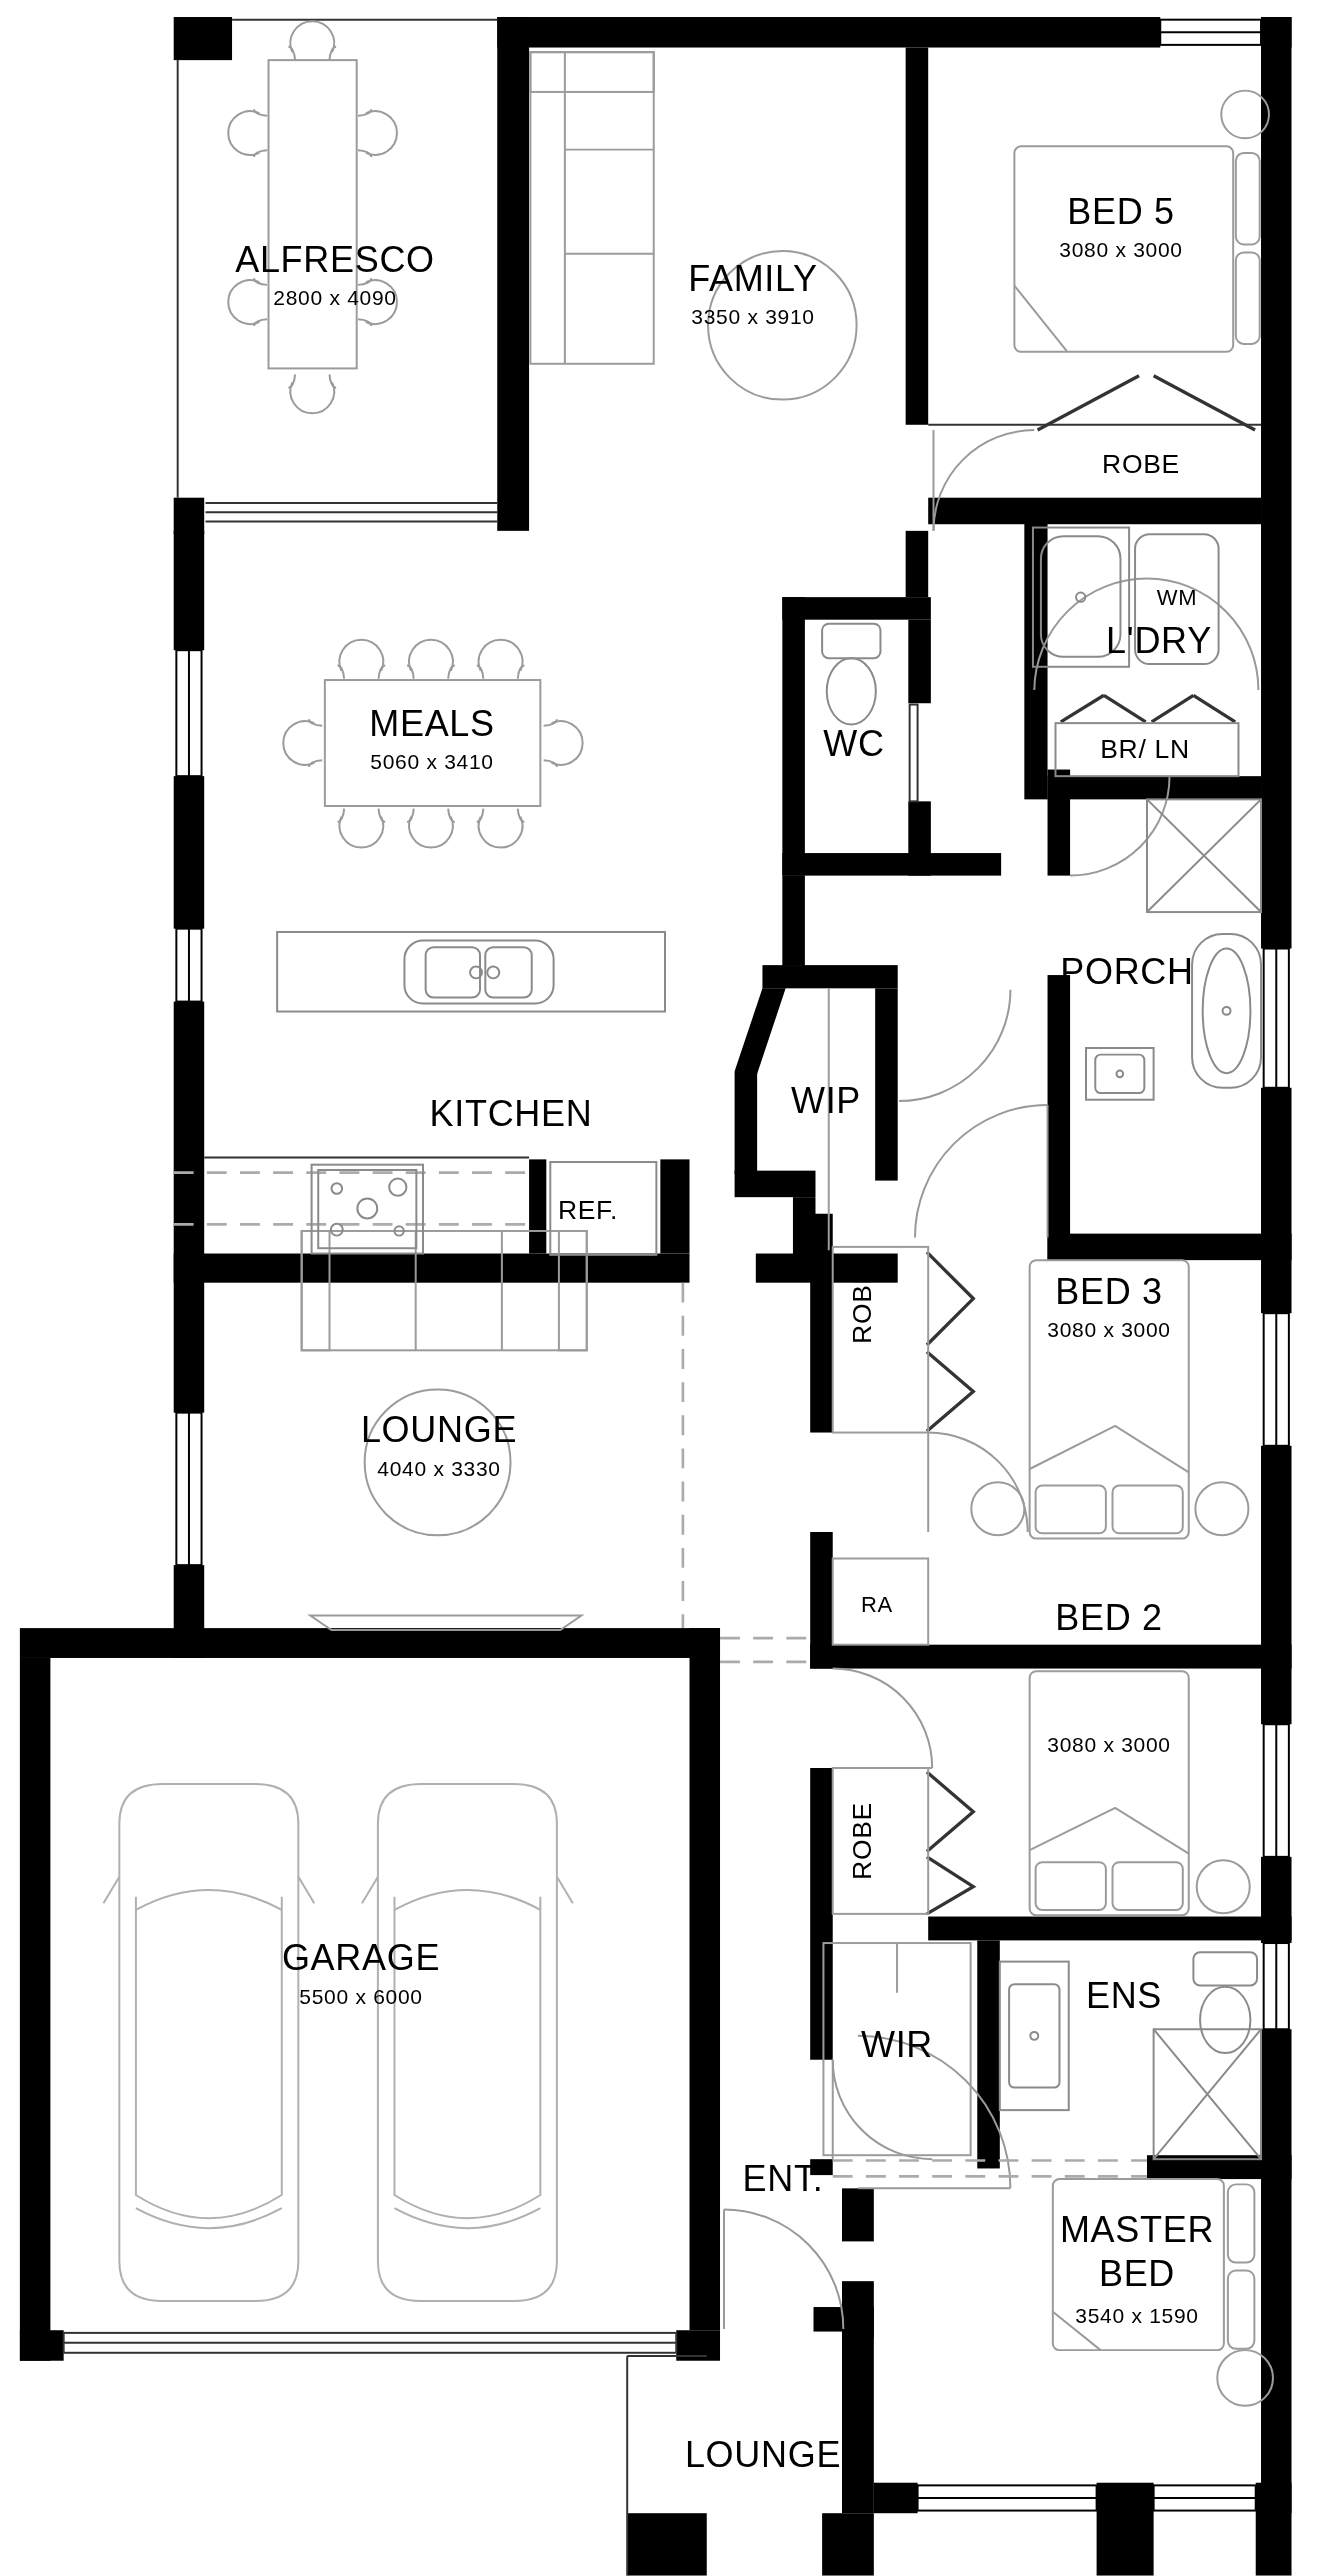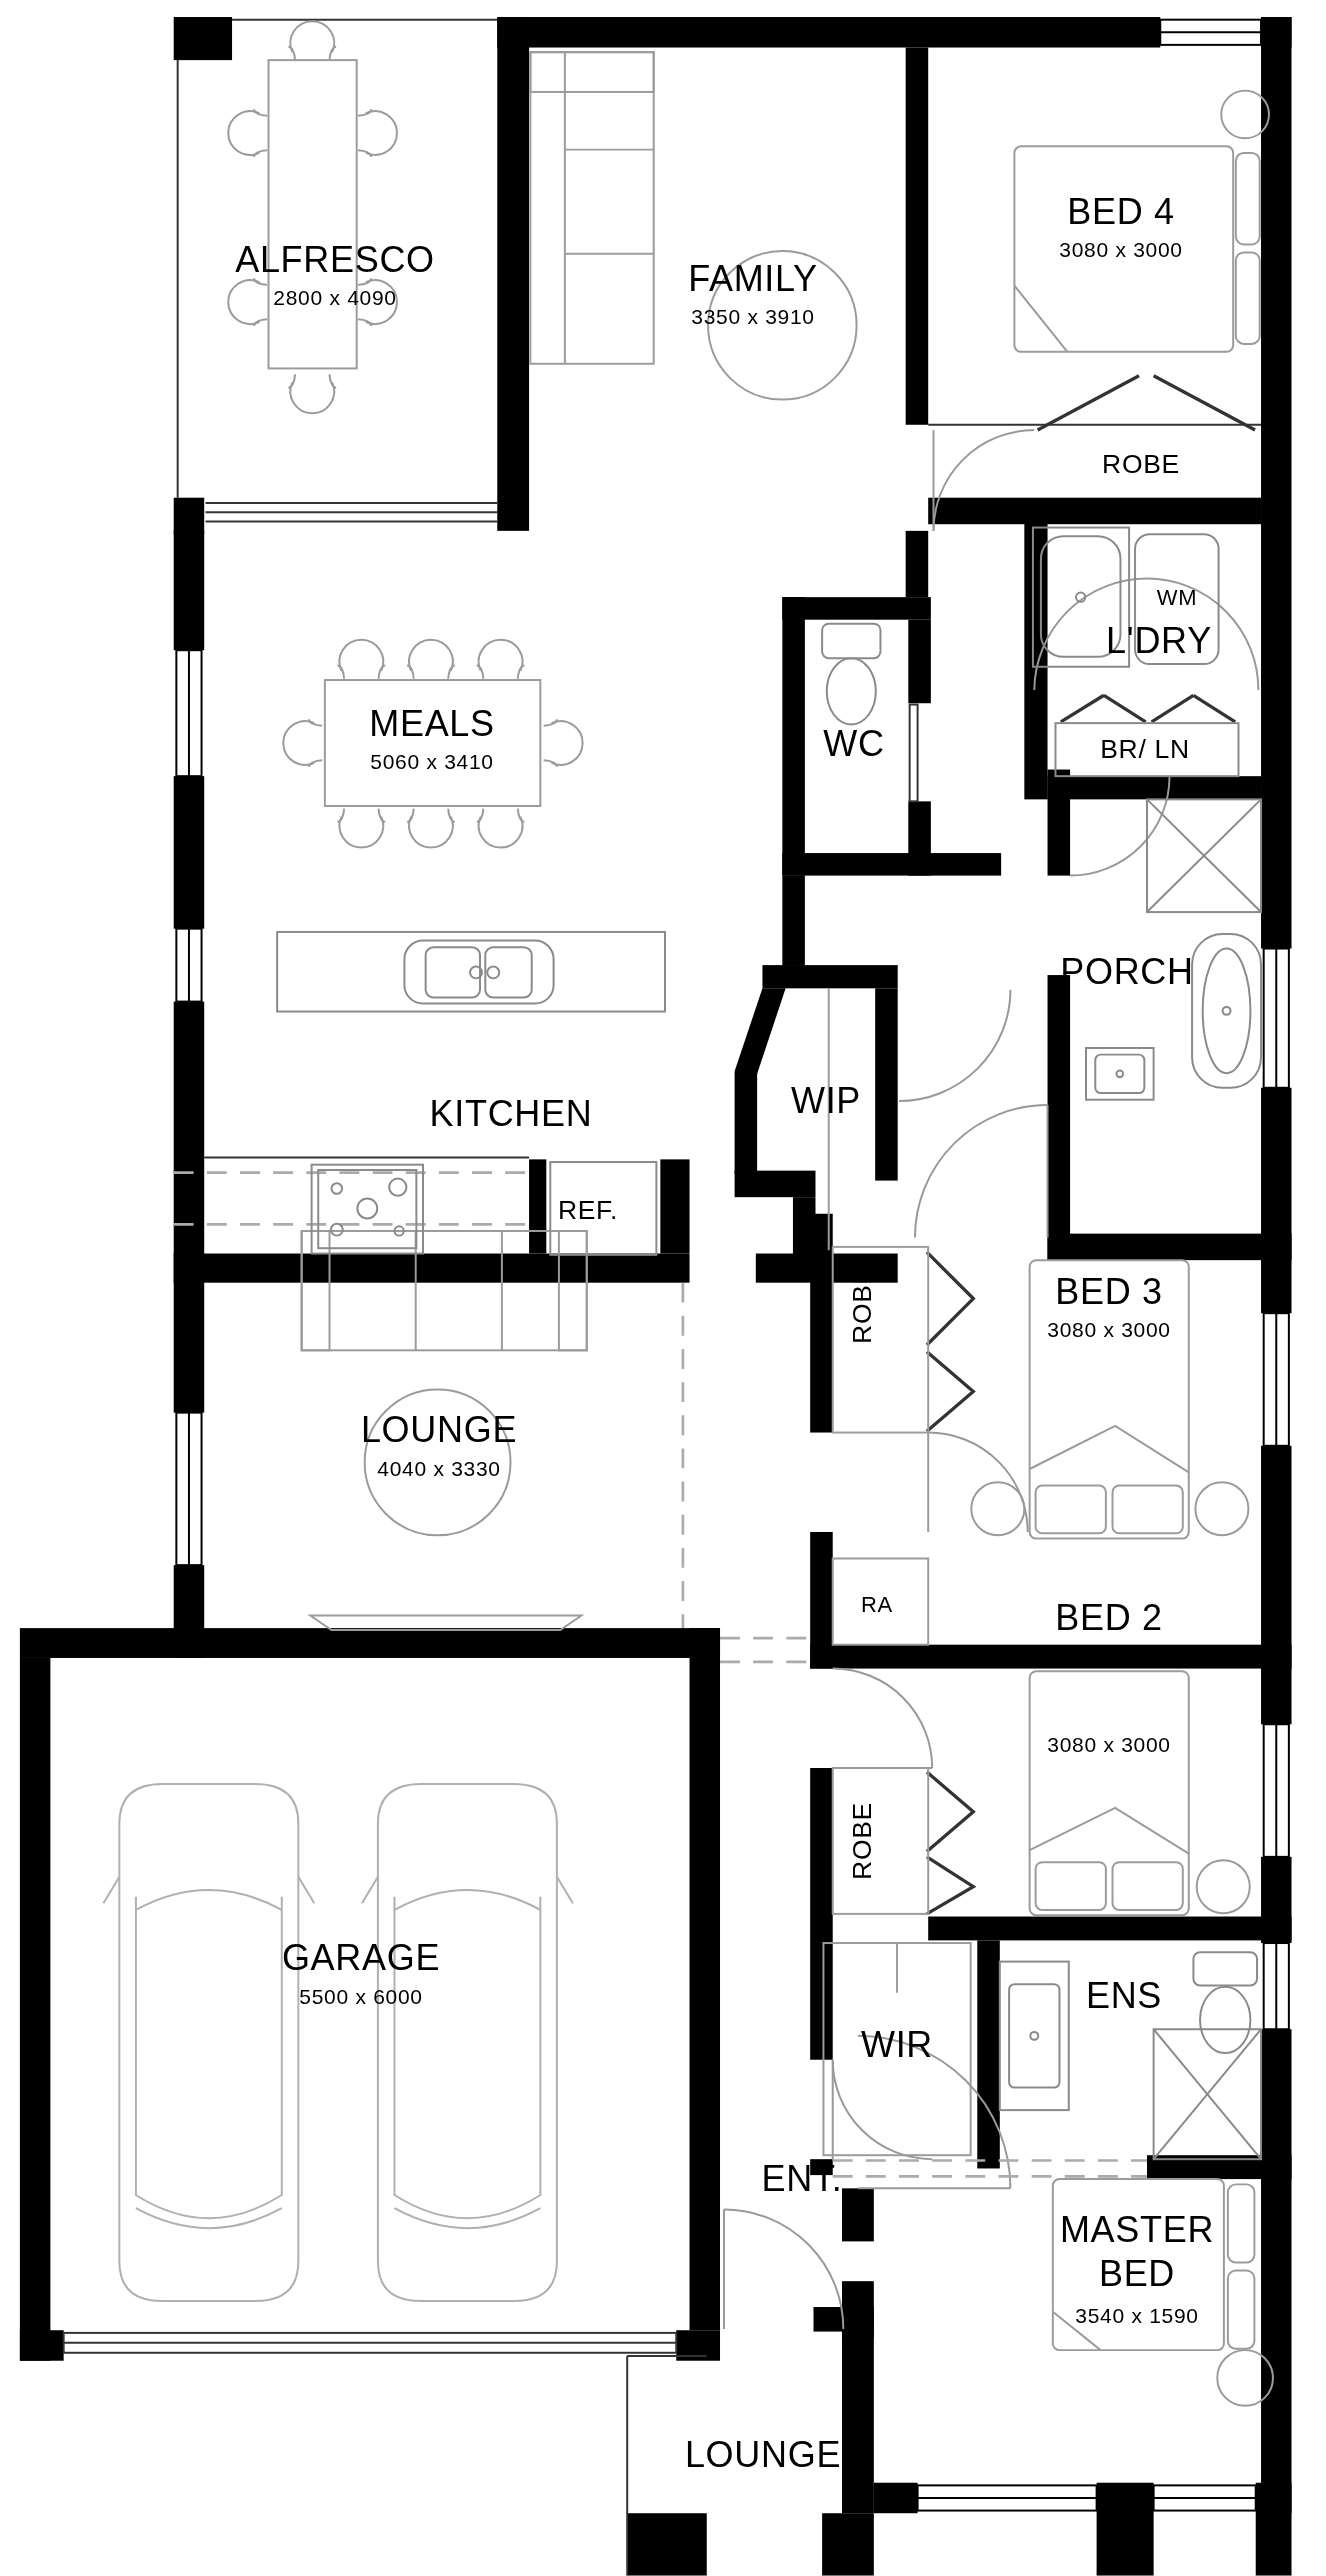--- a/index.html
+++ b/index.html
@@ -348,21 +348,21 @@
     </g>
   </g>
 </svg>
 
   <div class="lbl" style="left:335px;top:260px">ALFRESCO</div>
   <div class="lbl dims" style="left:335px;top:297px">2800 x 4090</div>
 
   <div class="lbl" style="left:753px;top:279px">FAMILY</div>
   <div class="lbl dims" style="left:753px;top:316px">3350 x 3910</div>
 
-  <div class="lbl" style="left:1121px;top:212px">BED 4</div>
+  <div class="lbl" style="left:1121px;top:212px">BED 5</div>
   <div class="lbl dims" style="left:1121px;top:249px">3080 x 3000</div>
 
   <div class="lbl sm" style="left:1141px;top:464px">ROBE</div>
   <div class="lbl xs" style="left:1177px;top:598px">WM</div>
   <div class="lbl" style="left:1159px;top:641px">L'DRY</div>
   <div class="lbl sm" style="left:1145px;top:749px">BR/ LN</div>
 
   <div class="lbl" style="left:854px;top:744px">WC</div>
 
   <div class="lbl" style="left:432px;top:724px">MEALS</div>
@@ -384,21 +384,21 @@
 
   <div class="lbl sm vert" style="left:862px;top:1841px">ROBE</div>
   <div class="lbl" style="left:1109px;top:1618px">BED 2</div>
   <div class="lbl dims" style="left:1109px;top:1744px">3080 x 3000</div>
 
   <div class="lbl" style="left:361px;top:1958px">GARAGE</div>
   <div class="lbl dims" style="left:361px;top:1996px">5500 x 6000</div>
 
   <div class="lbl" style="left:897px;top:2045px">WIR</div>
   <div class="lbl" style="left:1124px;top:1996px">ENS</div>
-  <div class="lbl" style="left:802px;top:2179px">ENT.</div>
+  <div class="lbl" style="left:783px;top:2179px">ENT.</div>
 
   <div class="lbl" style="left:1137px;top:2230px">MASTER</div>
   <div class="lbl" style="left:1137px;top:2274px">BED</div>
   <div class="lbl dims" style="left:1137px;top:2315px">3540 x 1590</div>
 
   <div class="lbl" style="left:763px;top:2455px">LOUNGE</div>
 
 </div>
 
 

